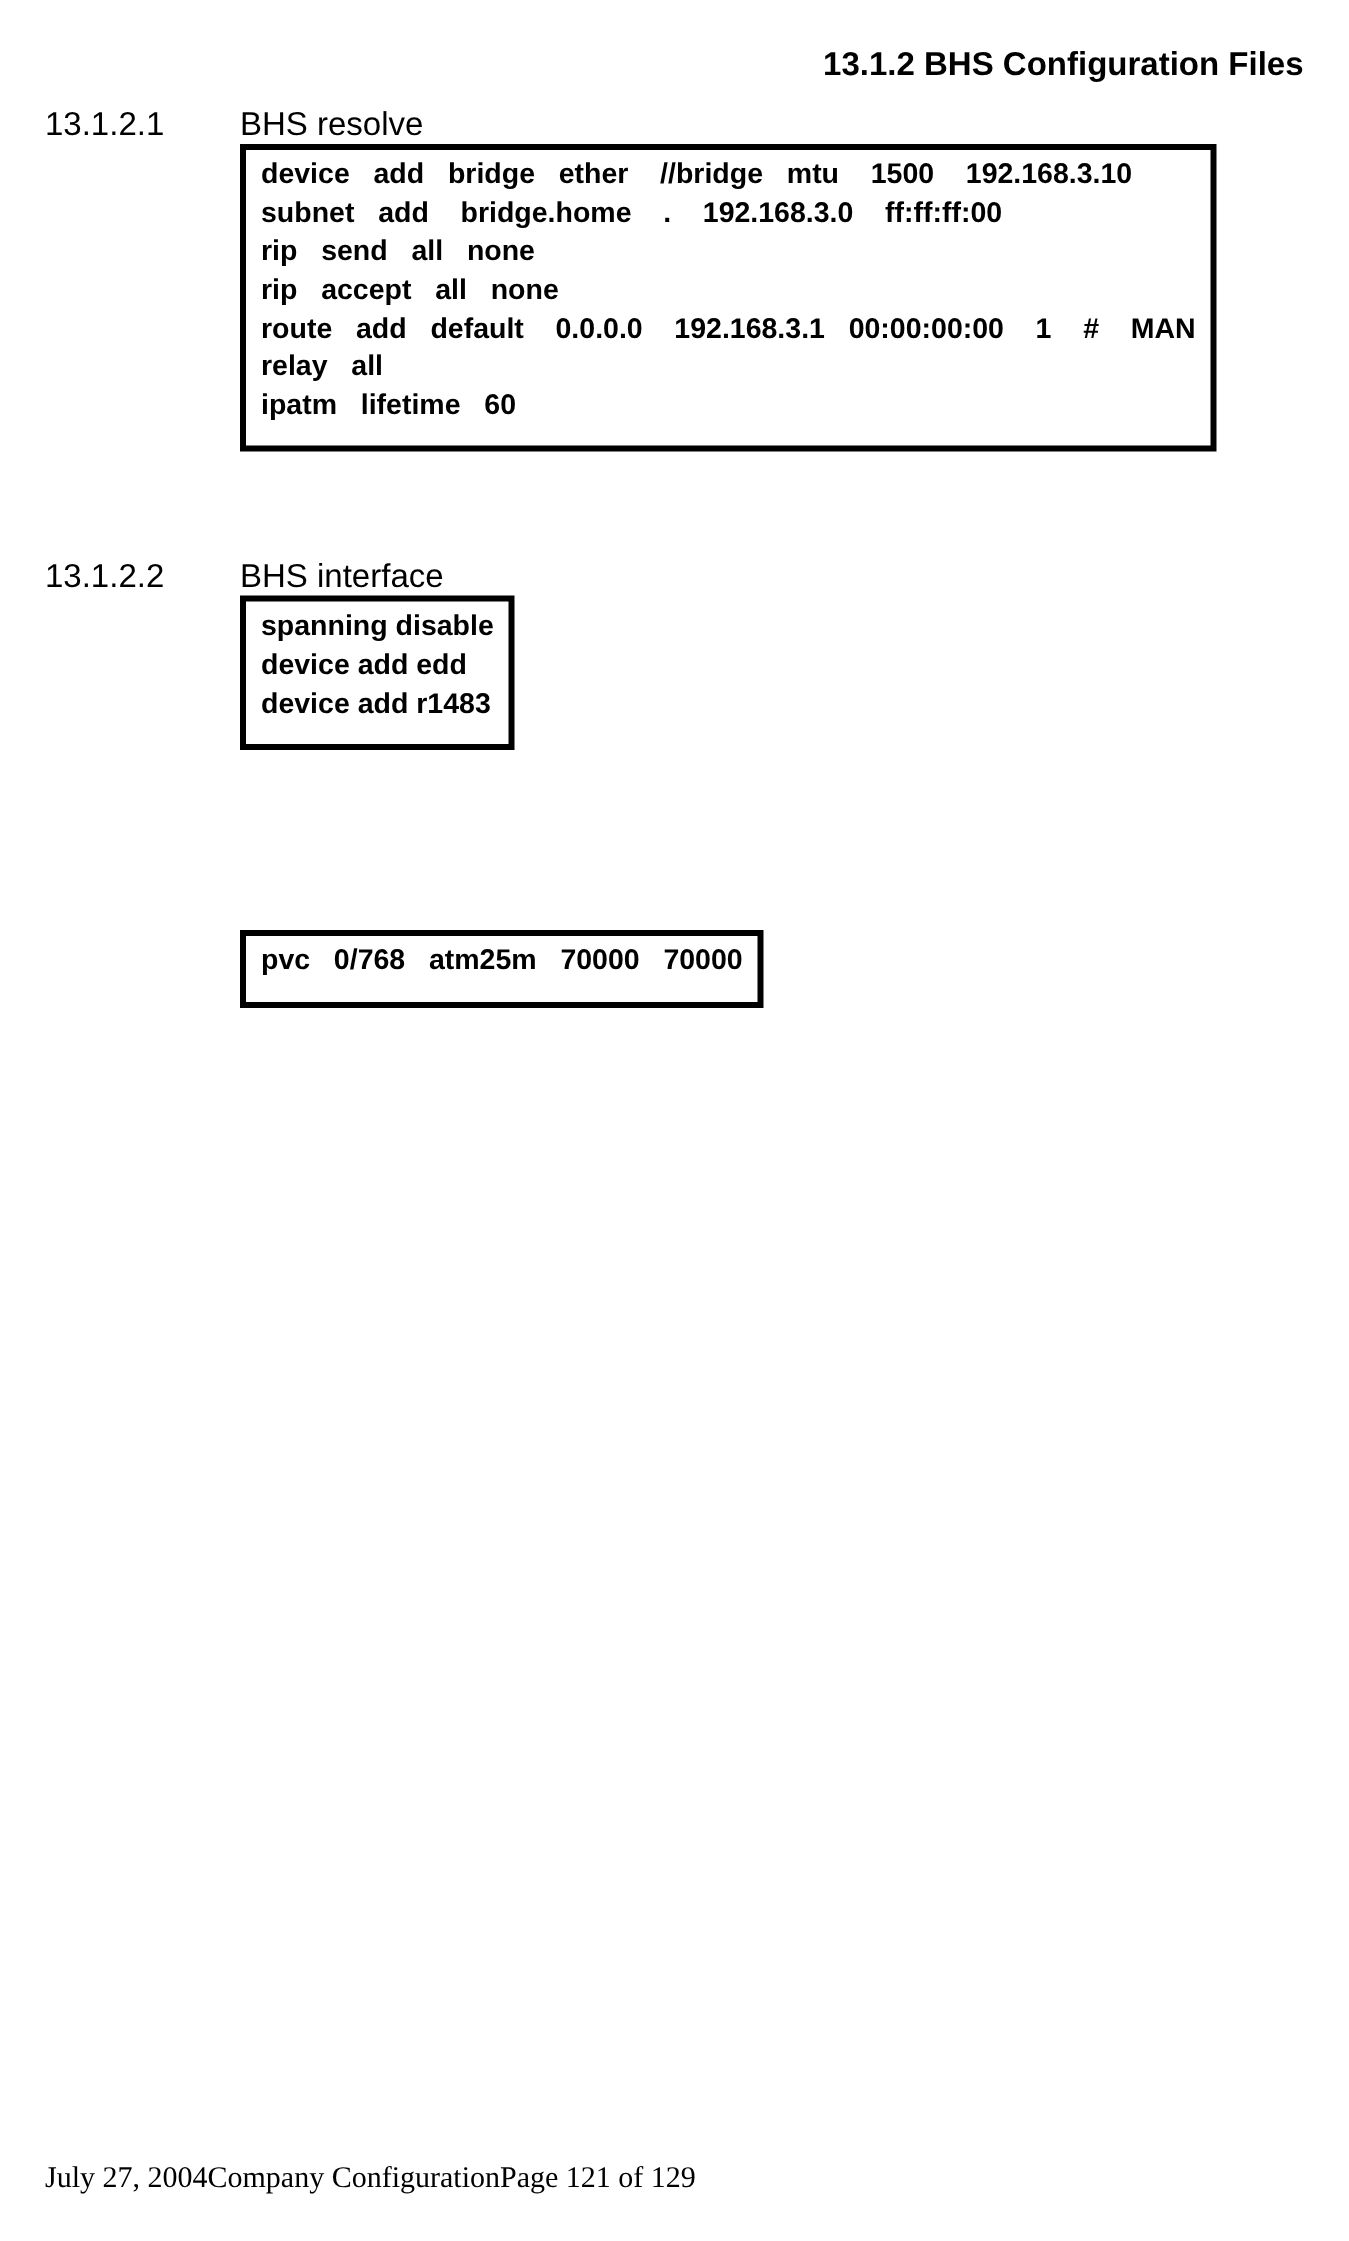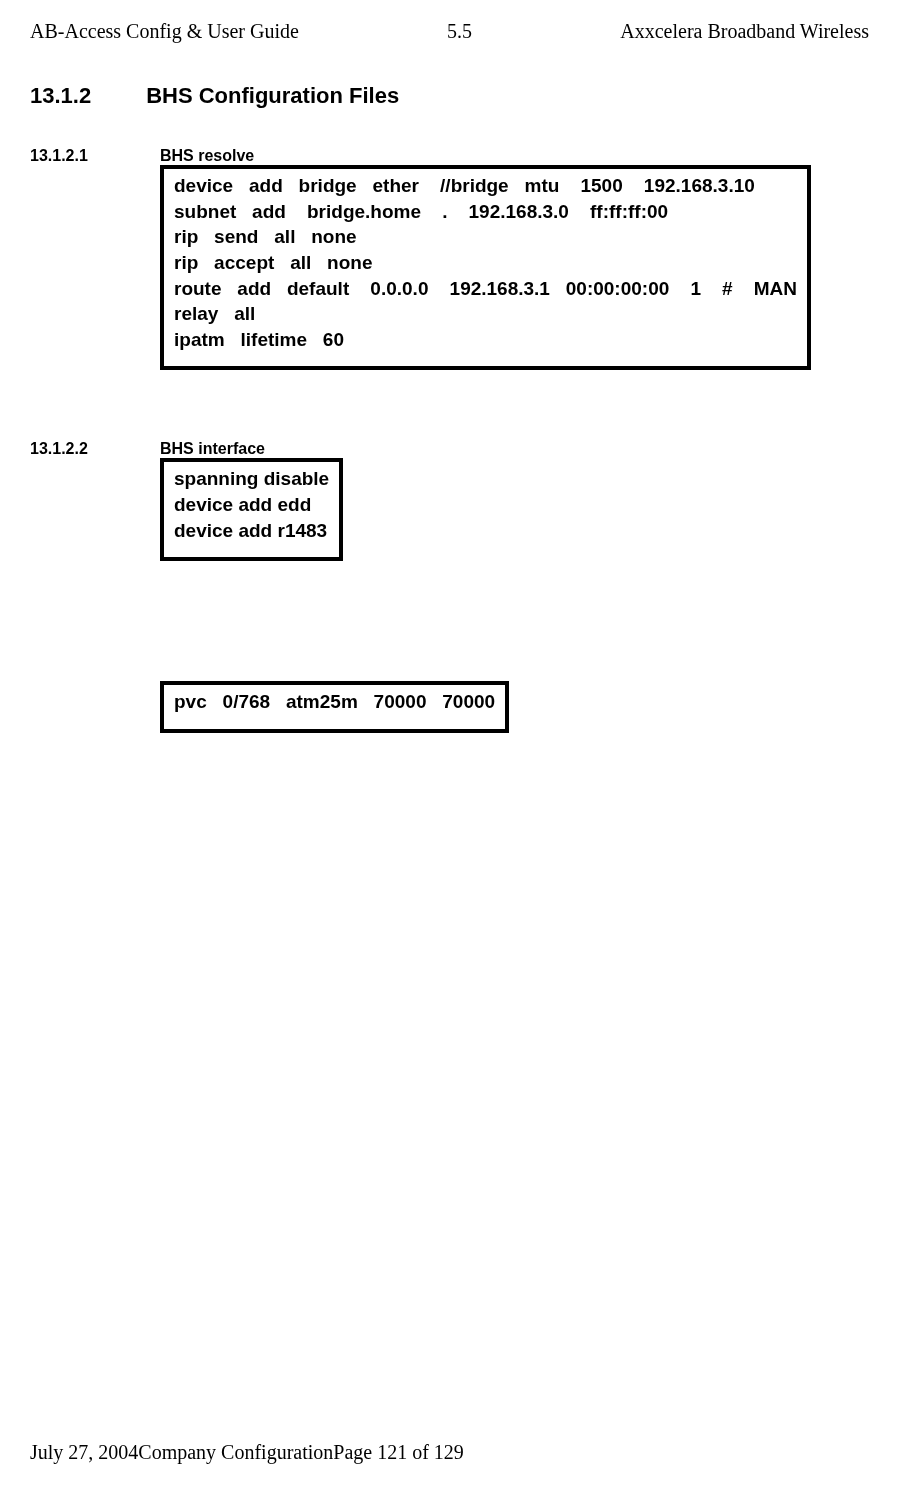--- a/index.html
+++ b/index.html
@@ -24,30 +24,31 @@
     font-size: 20px;
     margin-bottom: 30px;
   }
   .main {
     flex: 1;
   }
   .sec-main {
     font-family: Arial, Helvetica, sans-serif;
     font-size: 22px;
     font-weight: bold;
-    margin: 10px 0 38px 0;
+    margin: 10px 0 14px 0;
+    text-align: right;
   }
   .sec-main .num {
     display: inline-block;
     width: 110px;
   }
   .sub-sec {
     font-family: Arial, Helvetica, sans-serif;
-    font-size: 16px;
-    font-weight: bold;
+    font-size: 22px;
+    font-weight: normal;
     margin: 0 0 0 0;
   }
   .sub-sec .num {
     display: inline-block;
     width: 130px;
   }
   .code-box {
     border: 4px solid #000;
     margin-left: 130px;
     margin-top: 0;
@@ -66,25 +67,20 @@
     justify-content: flex-start;
     font-size: 20px;
     margin-top: 20px;
   }
 </style>
 </head>
 <body>
 
 <div class="page">
 
-  <div class="header-row">
-    <span>AB-Access Config &amp; User Guide</span>
-    <span>5.5</span>
-    <span>Axxcelera Broadband Wireless</span>
-  </div>
 
   <div class="main">
 
     <div class="sec-main">
       <span class="num">13.1.2</span>
       <span>BHS Configuration Files</span>
     </div>
 
     <div>
       <div class="sub-sec">

